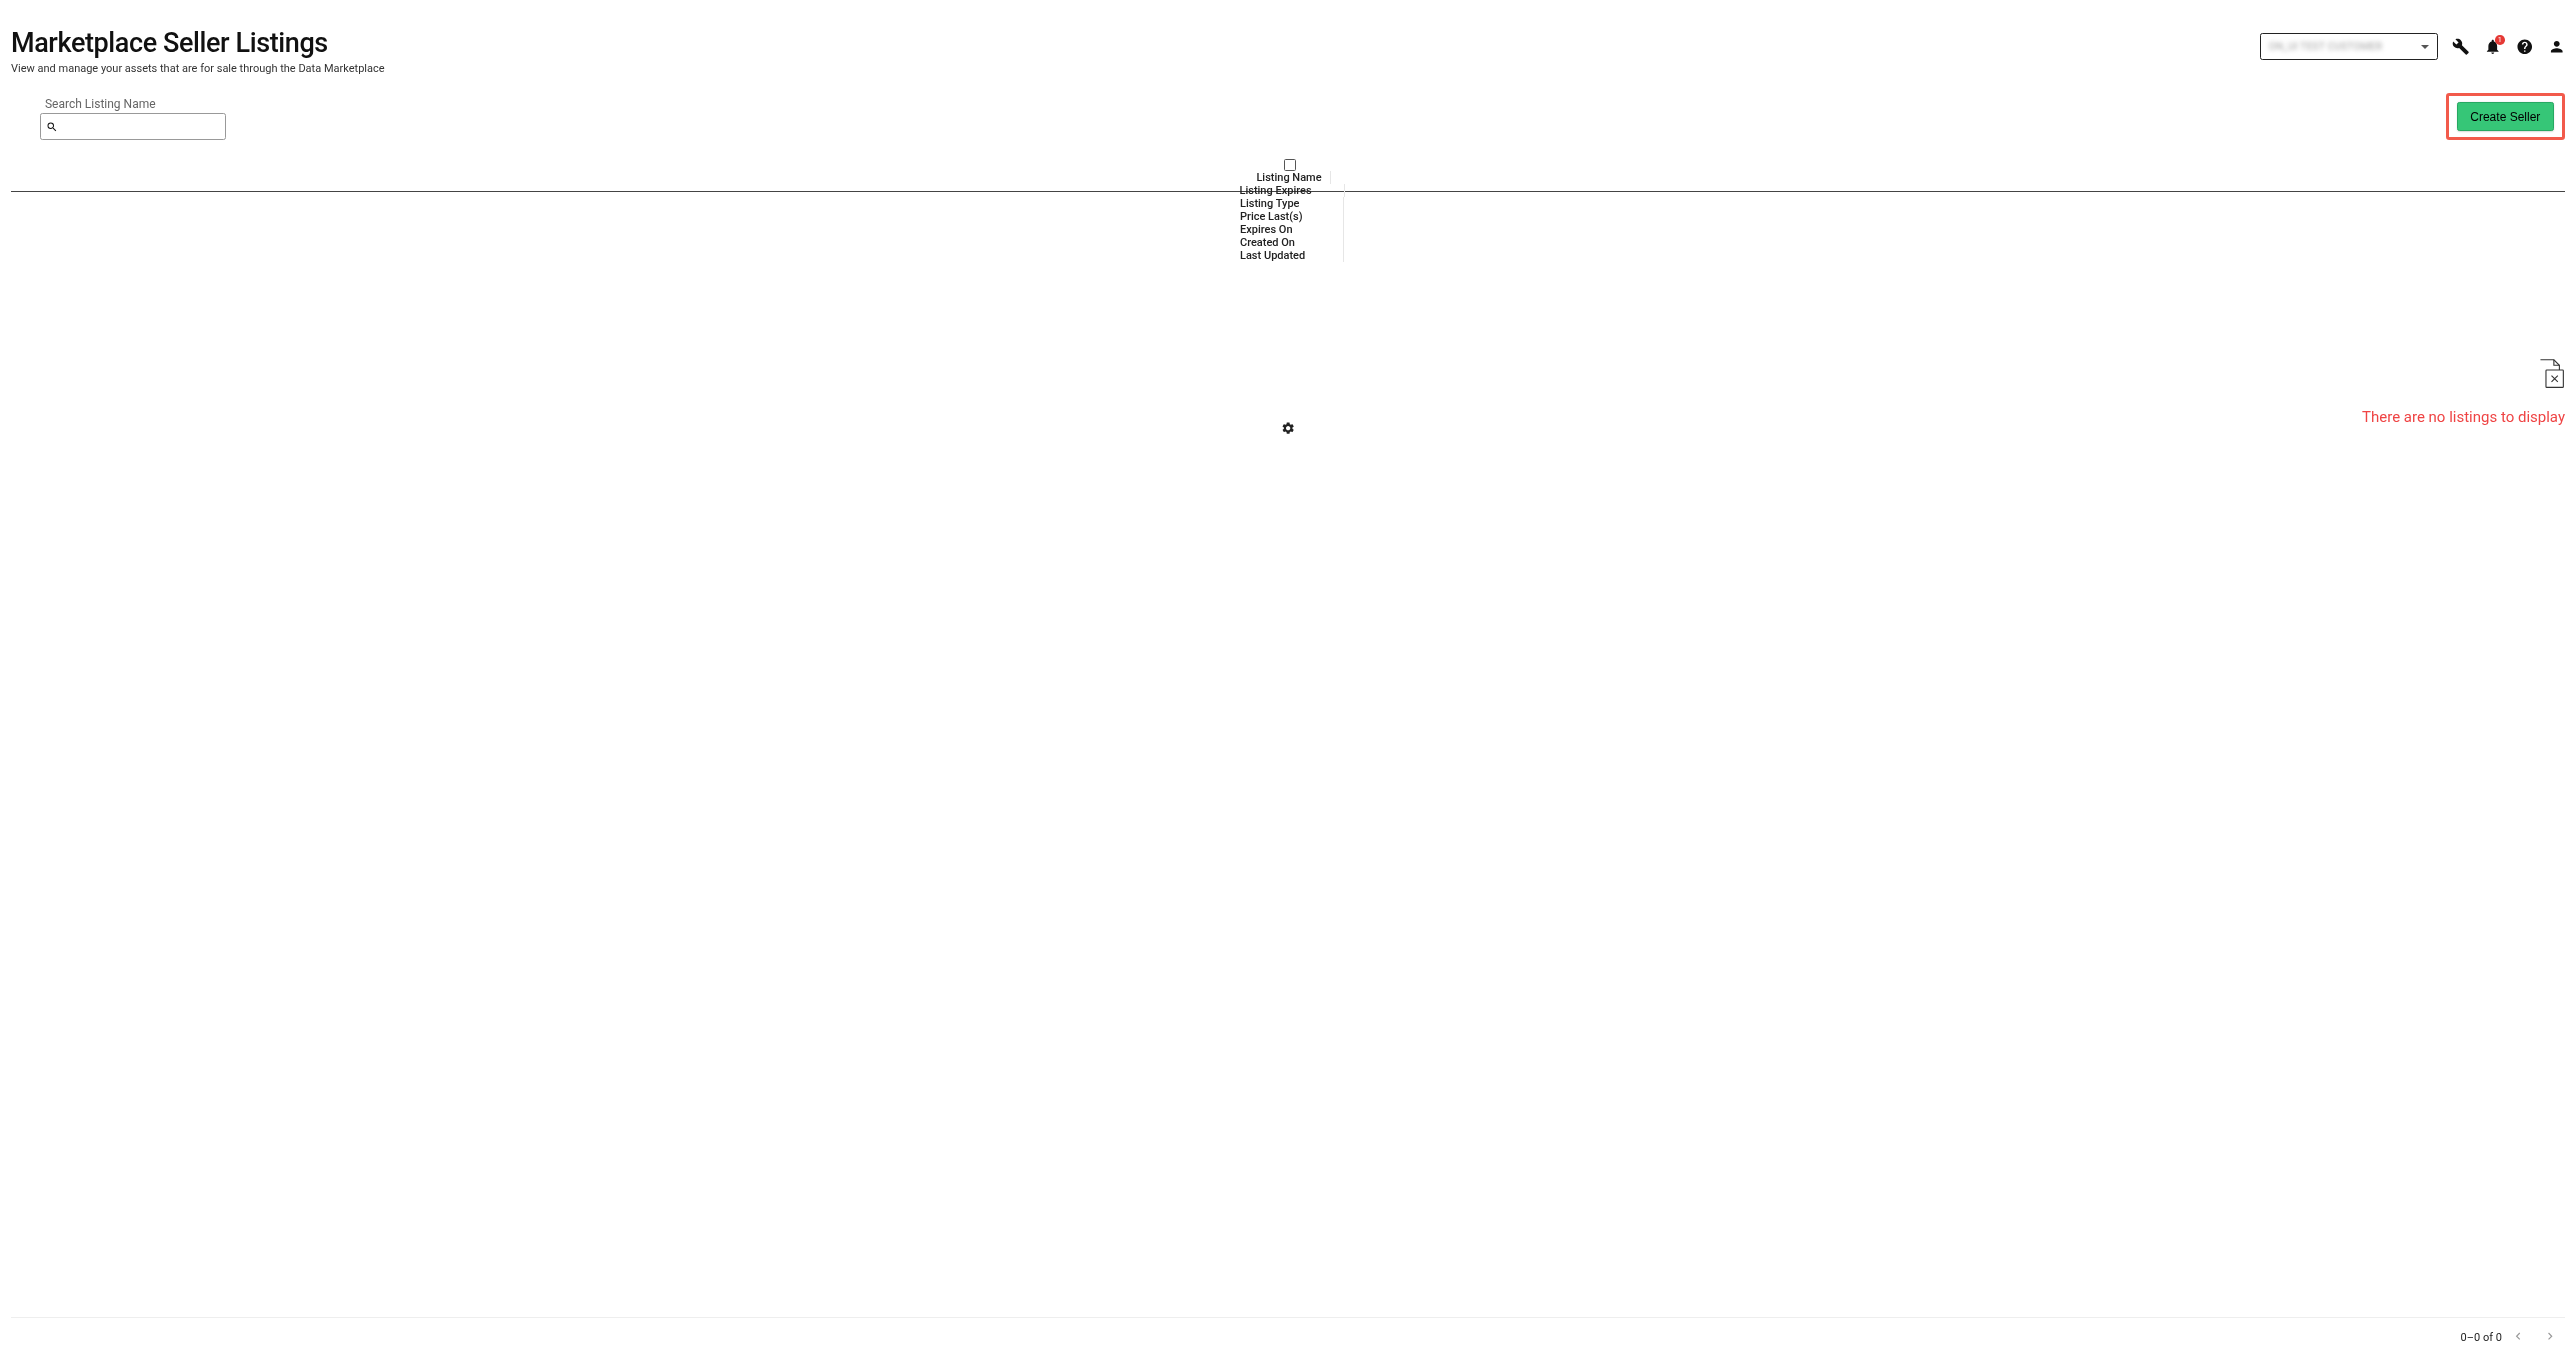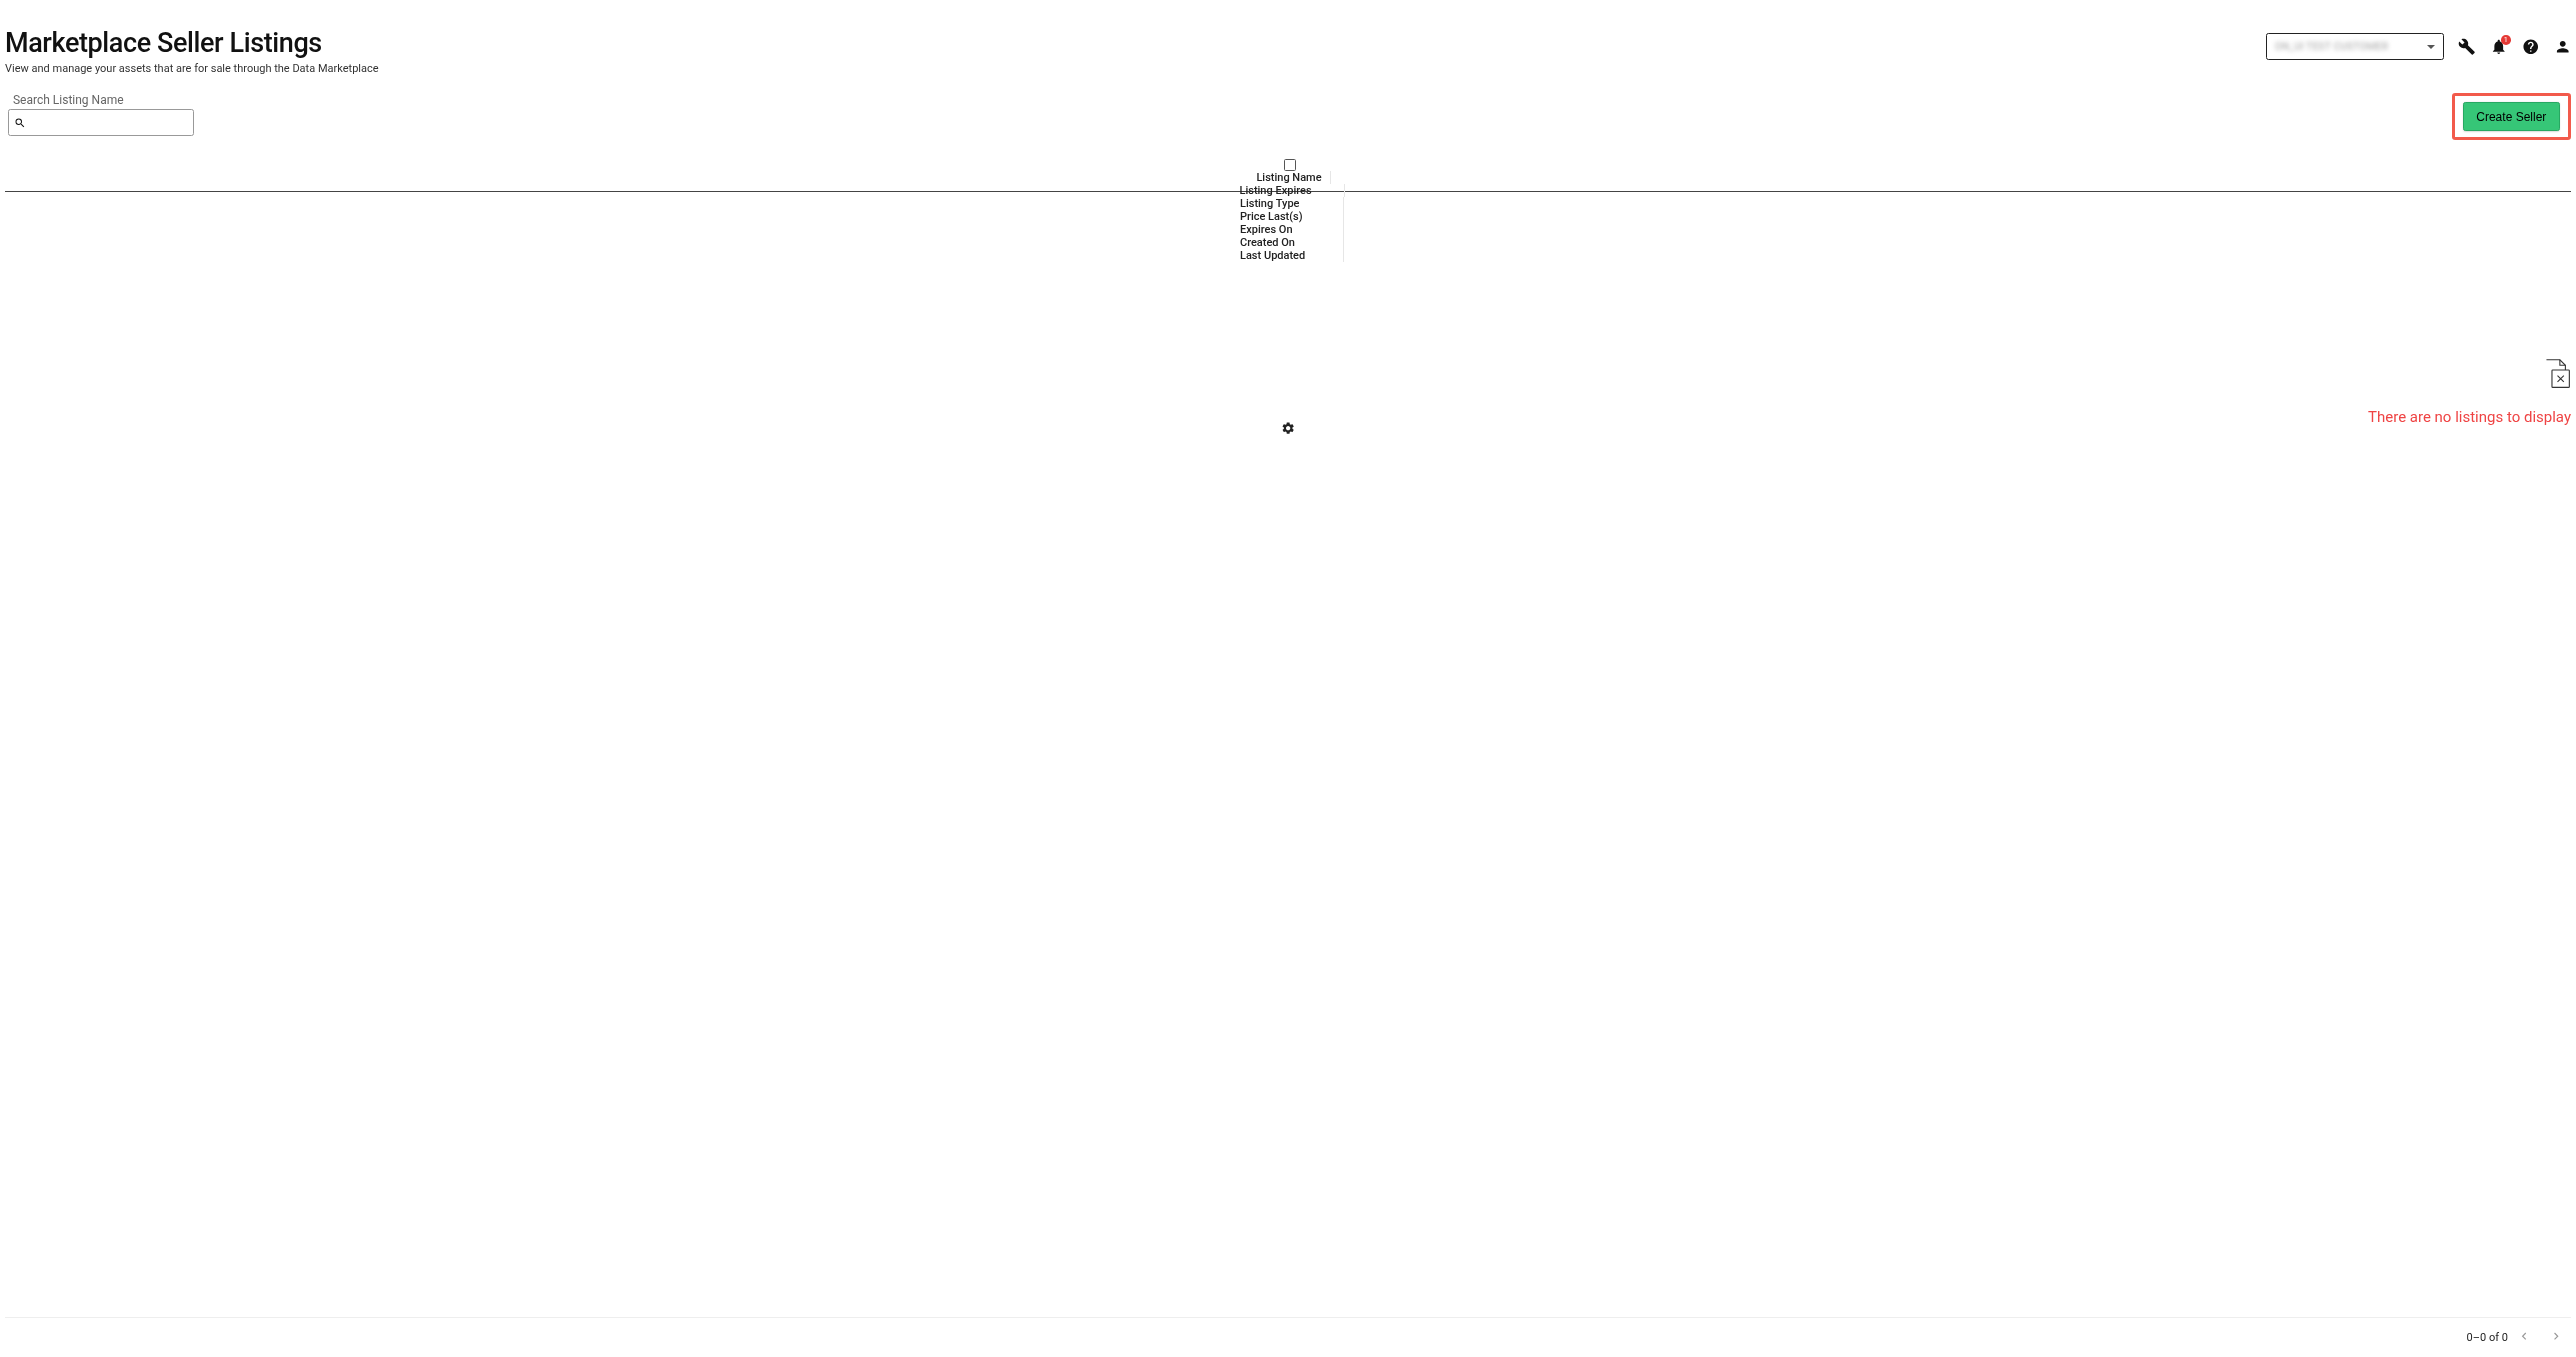--- a/index.html
+++ b/index.html
@@ -10,21 +10,21 @@
     background: #fff;
     color: #111;
     width: 100%;
     height: 100%;
   }
   .page {
     width: 100%;
     min-height: 100vh;
     display: flex;
     flex-direction: column;
-    padding: 0 5px;
+    padding: 0 11px;
   }
 
   
   .header-row {
     display: flex;
     align-items: flex-start;
     justify-content: space-between;
     padding-top: 27px;
   }
   .title-block { }
@@ -92,23 +92,25 @@
     min-width: 9.6px;
     height: 9.6px;
     padding: 0 1.6px;
     border-radius: 4.8px;
     text-align: center;
   }
 
   
   .toolbar-row {
     display: flex;
+    align-items: flex-end;
     justify-content: space-between;
     margin-top: 17.5px;
     padding-left: 3.2px;
+    margin-left: 26px;
   }
   .search-block { }
   .search-label {
     font-size: 12px;
     color: #666;
     margin: 0 0 2.4px 4.8px;
     display: block;
   }
   .search-field {
     display: flex;

